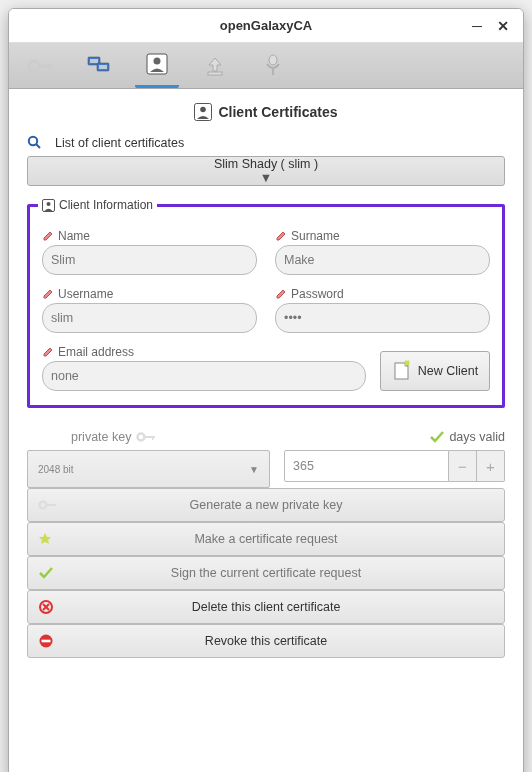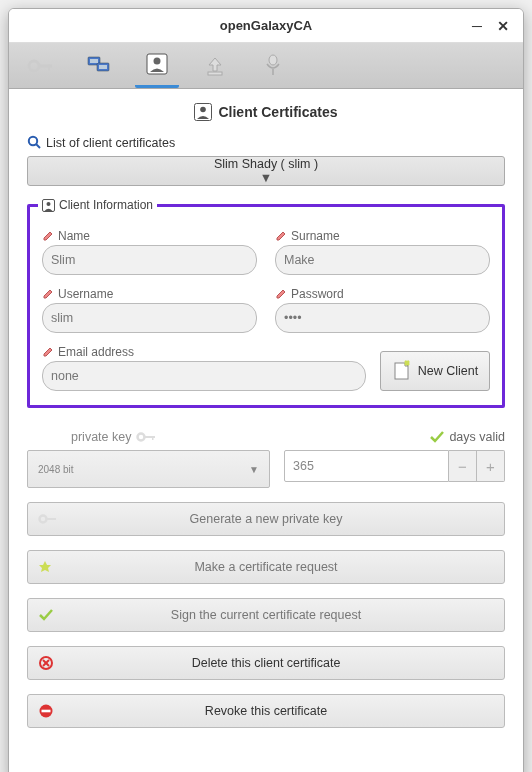--- a/index.html
+++ b/index.html
@@ -8,41 +8,41 @@
 .titlebar { height: 34px; background: #fff; display: flex; align-items: center; justify-content: center; position: relative; border-bottom: 1px solid #ddd; }
 .titlebar .title { font-weight: bold; font-size: 13px; color: #333; }
 .titlebar .win-btn { position: absolute; top: 0; display: flex; align-items: center; justify-content: center; height: 34px; width: 28px; cursor: pointer; font-size: 14px; color: #333; font-weight: bold; }
 .titlebar .win-min { right: 32px; }
 .titlebar .win-close { right: 6px; }
 .toolbar { height: 46px; background: linear-gradient(#d8d8d8, #c8c8c8); border-bottom: 1px solid #aaa; display: flex; align-items: center; padding: 0 10px; gap: 14px; }
 .toolbar .tb-item { width: 44px; height: 44px; display: flex; align-items: center; justify-content: center; cursor: pointer; border-radius: 2px; }
 .toolbar .tb-item.active { border-bottom: 3px solid #3b8bd6; padding-bottom: 0; }
 .content { flex: 1; padding: 14px 18px; overflow: auto; }
 .section-title { display: flex; align-items: center; justify-content: center; gap: 6px; font-weight: bold; font-size: 14px; color: #333; margin-bottom: 14px; }
-.list-label { display: flex; align-items: center; gap: 4px; font-size: 12.5px; color: #333; margin-bottom: 6px; }
+.list-label { display: flex; align-items: center; gap: 13px; font-size: 12.5px; color: #333; margin-bottom: 6px; }
 .dropdown { width: 100%; height: 30px; background: linear-gradient(#e8e8e8, #dcdcdc); border: 1px solid #aaa; border-radius: 3px; display: flex; align-items: center; justify-content: space-between; padding: 0 10px; font-size: 12.5px; color: #333; cursor: pointer; flex-direction: column; }
 .dropdown .chev { color: #555; }
 .fieldset { border: 3px solid #6d28d9; border-radius: 2px; margin-top: 18px; padding: 10px 12px 14px; position: relative; }
 .fieldset .legend { position: absolute; top: -9px; left: 8px; background: #fff; padding: 0 4px; font-size: 12px; color: #444; display: flex; align-items: center; gap: 4px; }
 .row { display: flex; gap: 18px; margin-top: 6px; }
 .col { flex: 1; }
 .flabel { display: flex; align-items: center; gap: 4px; font-size: 12px; color: #666; margin: 6px 0 2px; }
 .input { width: 100%; height: 30px; border: 1px solid #bbb; background: #f1f1f1; color: #777; border-radius: 14px; padding: 0 8px; font-size: 12.5px; display: flex; align-items: center; }
 .email-row { display: flex; gap: 14px; margin-top: 6px; align-items: flex-end; }
 .email-row .left { flex: 1; }
 .btn-new { width: 110px; height: 40px; background: linear-gradient(#f5f5f5,#e4e4e4); border: 1px solid #aaa; border-radius: 3px; display: flex; align-items: center; justify-content: center; gap: 6px; font-size: 12.5px; color: #333; cursor: pointer; }
 .midrow { display: flex; justify-content: space-between; align-items: center; margin-top: 22px; font-size: 12.5px; color: #888; }
 .midrow .r { display: flex; align-items: center; gap: 4px; color: #666; }
 .controls-row { display: flex; gap: 14px; margin-top: 6px; }
 .select-key { flex: 1; height: 32px; background: linear-gradient(#f1f1f1,#e7e7e7); border: 1px solid #bbb; border-radius: 2px; display: flex; align-items: center; justify-content: space-between; padding: 18px 10px; font-size: 10px; color: #888; cursor: pointer; }
 .days-wrap { flex: 1; display: flex; }
 .days-input { flex: 1; height: 32px; border: 1px solid #bbb; background: #fff; color: #888; padding: 0 8px; font-size: 12.5px; display: flex; align-items: center; border-radius: 2px 0 0 2px; }
 .step { width: 28px; height: 32px; border: 1px solid #bbb; border-left: none; background: #efefef; display: flex; align-items: center; justify-content: center; color: #aaa; cursor: pointer; font-size: 15px; }
 .step.last { border-radius: 0 2px 2px 0; }
-.action-btn { width: 100%; height: 34px; background: linear-gradient(#f1f1f1,#e4e4e4); border: 1px solid #bbb; border-radius: 3px; display: flex; align-items: center; justify-content: center; gap: 8px; font-size: 12.5px; color: #777; margin-top: 14px; cursor: pointer; position: relative; }
+.action-btn { width: 100%; height: 34px; background: linear-gradient(#f1f1f1,#e4e4e4); border: 1px solid #bbb; border-radius: 3px; display: flex; align-items: center; justify-content: center; gap: 8px; font-size: 12.5px; color: #777; cursor: pointer; position: relative; }
 .action-btn .icon-slot { position: absolute; left: 10px; display: flex; align-items: center; }
 .action-btn.enabled { color: #333; }
 svg { display: block; }
 </style>
 </head>
 <body>
 
 <div class="window">
   <div class="titlebar">
     <span class="title">openGalaxyCA</span>

